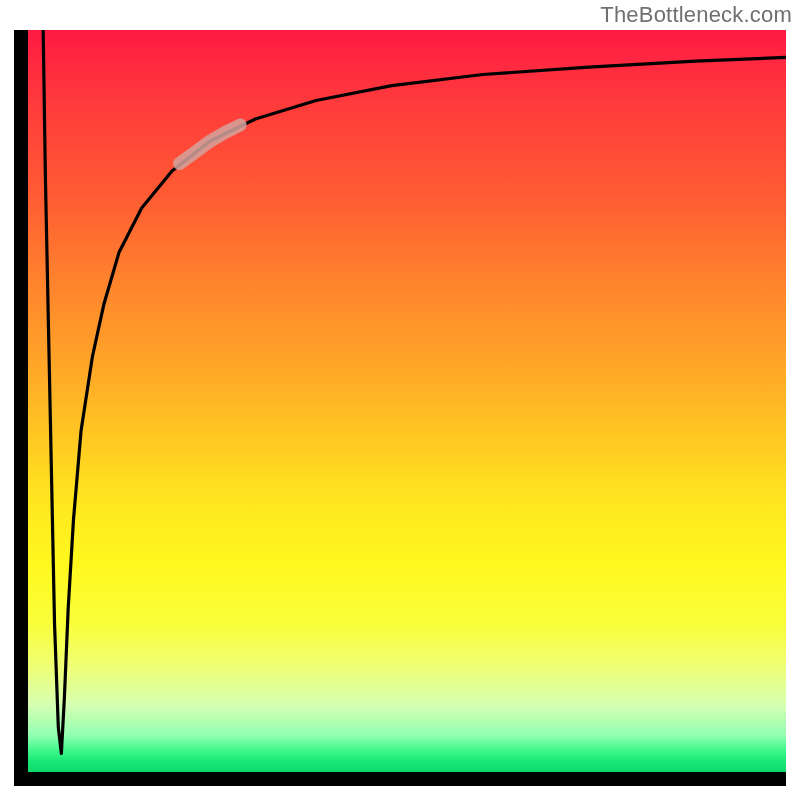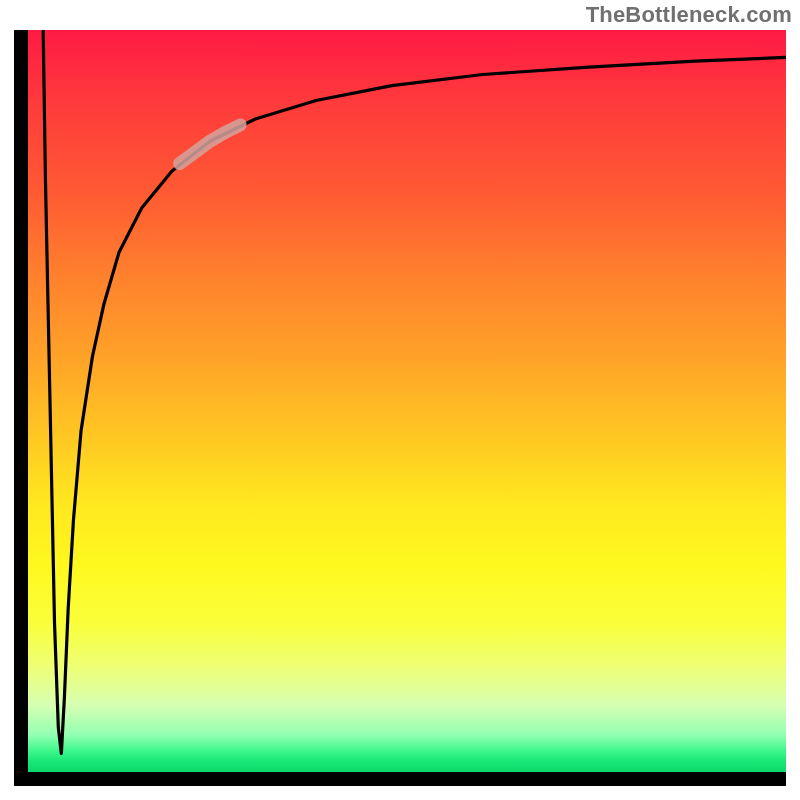--- a/index.html
+++ b/index.html
@@ -15,21 +15,21 @@
     position: relative;
     width: 800px;
     height: 800px;
   }
   .watermark {
     position: absolute;
     top: 2px;
     right: 8px;
     font-size: 22px;
     color: #707070;
-    font-weight: 700;
+    font-weight: 400;
     letter-spacing: 0.2px;
   }
   .plot-wrap {
     position: absolute;
     left: 14px;
     top: 30px;
     width: 772px;
     height: 756px;
   }
   .plot-inner {

